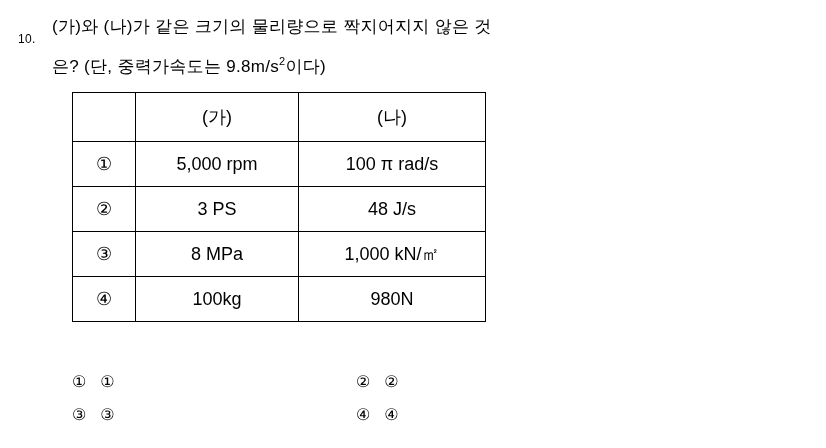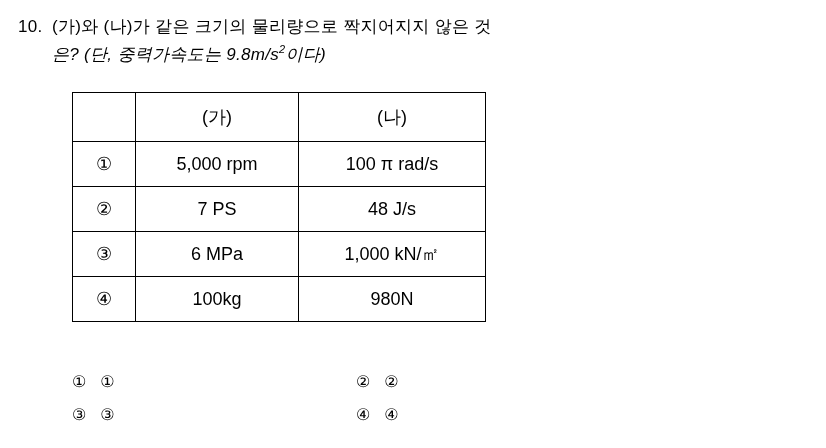--- a/index.html
+++ b/index.html
@@ -26,32 +26,32 @@
   .q-line {
     display: flex;
     align-items: flex-start;
     font-size: 17px;
     line-height: 26px;
     letter-spacing: 0.3px;
   }
   .q-number {
     width: 34px;
     flex: 0 0 34px;
-    font-size: 17px;
+    font-size: 12px;
     line-height: 26px;
+    margin-top: 12px;
   }
   .q-text {
     flex: 1 1 auto;
     font-size: 17px;
     line-height: 26px;
     white-space: pre-wrap;
   }
   .q-line-2 {
     margin-top: 2px;
-    font-style: italic;
   }
   .q-line-2 .q-number {
     visibility: hidden;
   }
   sup {
     font-size: 11px;
     vertical-align: super;
     line-height: 0;
   }
 
@@ -133,26 +133,26 @@
       <td class="col-a hdr">(가)</td>
       <td class="col-b hdr">(나)</td>
     </tr>
     <tr>
       <td class="col-num">①</td>
       <td class="col-a">5,000 rpm</td>
       <td class="col-b">100 π rad/s</td>
     </tr>
     <tr>
       <td class="col-num">②</td>
-      <td class="col-a">7 PS</td>
+      <td class="col-a">3 PS</td>
       <td class="col-b">48 J/s</td>
     </tr>
     <tr>
       <td class="col-num">③</td>
-      <td class="col-a">6 MPa</td>
+      <td class="col-a">8 MPa</td>
       <td class="col-b">1,000 kN/㎡</td>
     </tr>
     <tr>
       <td class="col-num">④</td>
       <td class="col-a">100kg</td>
       <td class="col-b">980N</td>
     </tr>
   </tbody>
 </table>
 

